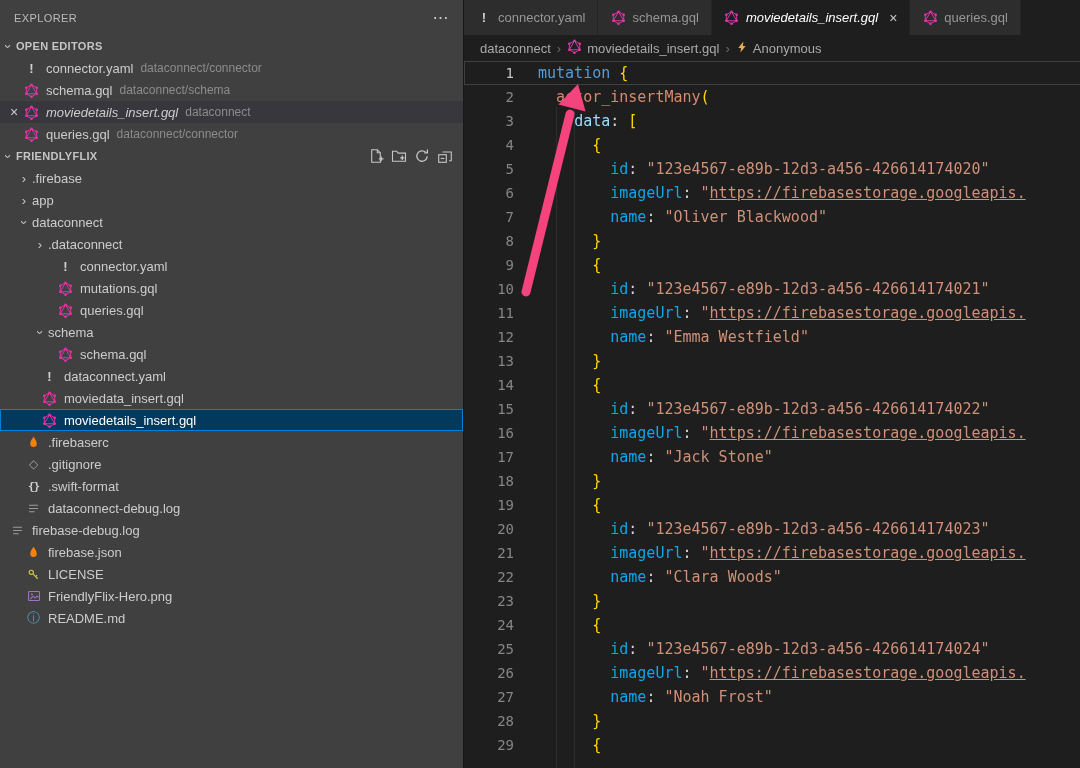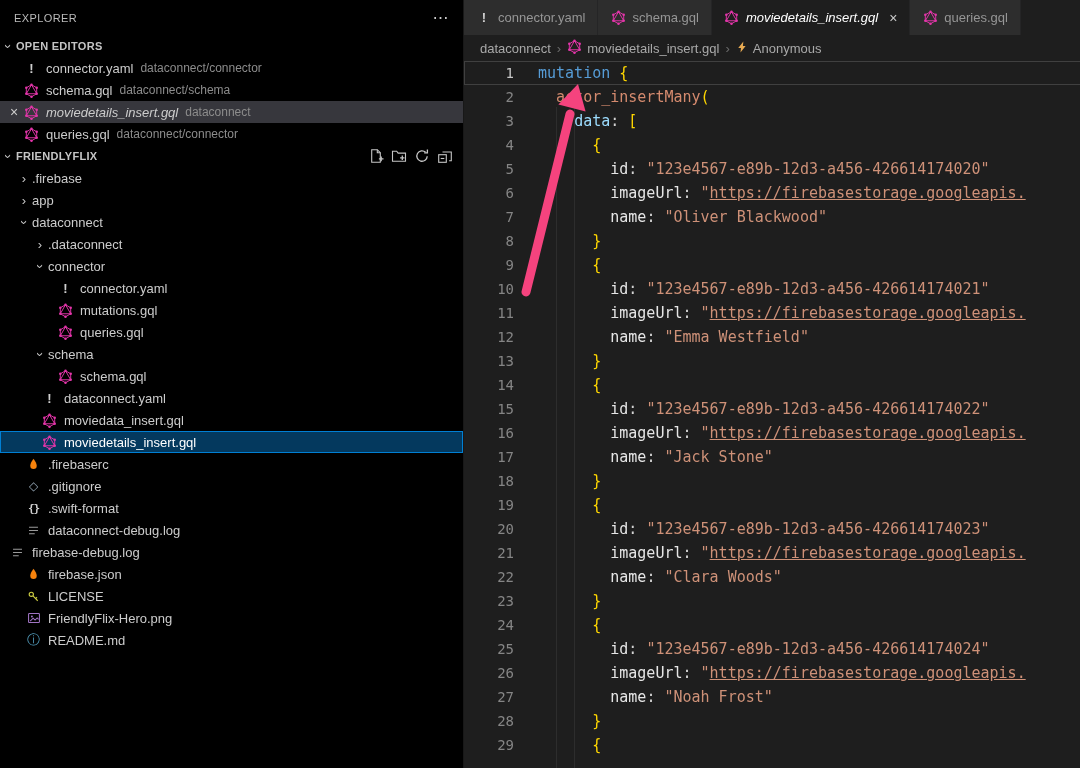--- a/index.html
+++ b/index.html
@@ -1,20 +1,20 @@
 <!DOCTYPE html>
 <html><head>
 <meta charset="utf-8">
 <style>
   *{box-sizing:border-box;margin:0;padding:0}
   html,body{width:1080px;height:768px;overflow:hidden;background:#1e1e1e;font-family:"Liberation Sans",sans-serif}
   .app{display:flex;width:1080px;height:768px}
 
   
-  .sidebar{width:464px;flex:none;background:#000000;color:#cccccc;border-right:1px solid #181818;display:flex;flex-direction:column;overflow:hidden}
+  .sidebar{width:464px;flex:none;background:#404040;color:#cccccc;border-right:1px solid #181818;display:flex;flex-direction:column;overflow:hidden}
   .sidebar-title{height:35px;flex:none;display:flex;align-items:center;justify-content:space-between;padding:0 14px;font-size:11px;letter-spacing:.4px;color:#bbbbbb}
   .more{font-size:16px;color:#cccccc;cursor:pointer;line-height:1}
   .section-header{height:22px;flex:none;display:flex;align-items:center;font-size:11px;font-weight:bold;color:#c5c5c5;letter-spacing:.3px;cursor:pointer}
   .header-actions{margin-left:auto;display:flex;gap:7px;padding-right:10px}
   .header-actions .icon{width:16px;height:16px;display:flex;align-items:center;justify-content:center;cursor:pointer}
   .chev{display:inline-block;width:16px;flex:none;text-align:center;color:#c5c5c5;font-size:13px;font-weight:normal}
   .chev.open{transform:rotate(90deg)}
   .row{height:22px;flex:none;display:flex;align-items:center;font-size:13px;white-space:nowrap;overflow:hidden;cursor:pointer}
   .oe-row .close-slot{width:16px;margin-left:6px;flex:none;text-align:center;color:#cccccc;font-size:14px}
   .oe-row.active{background:#37373d}
@@ -42,21 +42,21 @@
   .code-region{position:relative;flex:1;font-family:"DejaVu Sans Mono",monospace;overflow:hidden}
   .codelens{height:22px;line-height:22px;margin-left:74px;font-size:12px;color:#999999;font-family:"Liberation Sans",sans-serif;display:flex;gap:8px}
   .codelens .lens{cursor:pointer}
   .codelens .lens-sep{color:#777777}
   .code-line{display:flex;height:24px;line-height:24px;font-size:15px;white-space:pre}
   .ln{width:50px;flex:none;text-align:right;color:#858585;font-size:14px}
   .code-text{padding-left:24px}
   .code-line.active{box-shadow:inset 0 1px 0 #404040,inset 0 -1px 0 #404040,inset 1px 0 0 #404040}
   .code-line.active .ln{color:#c6c6c6}
   .tk-kw{color:#569cd6}.tk-pln{color:#d4d4d4}.tk-br{color:#ffd700}.tk-fn{color:#d48a6e}
-  .tk-fld{color:#e5e5e5}.tk-arg{color:#9cdcfe}.tk-str{color:#ce9178}.tk-lnk{color:#ce9178;text-decoration:underline}
+  .tk-fld{color:#0ea5e9}.tk-arg{color:#9cdcfe}.tk-str{color:#ce9178}.tk-lnk{color:#ce9178;text-decoration:underline}
   .guide{position:absolute;top:46px;bottom:0;width:1px;background:rgba(255,255,255,.07)}
   .arrow-overlay{position:absolute;inset:0;width:100%;height:100%;pointer-events:none;z-index:5}
 </style>
 </head>
 <body>
 
 <div class="app">
 
   <aside class="sidebar">
     <div class="sidebar-title">
@@ -189,24 +189,20 @@
           <span class="chev">›</span>
           <span class="label">app</span>
         </div>
         <div class="row tree-row" style="padding-left:16px">
           <span class="chev open">›</span>
           <span class="label">dataconnect</span>
         </div>
         <div class="row tree-row" style="padding-left:32px">
           <span class="chev">›</span>
           <span class="label">.dataconnect</span>
-        </div>
-        <div class="row tree-row" style="padding-left:32px">
-          <span class="chev open">›</span>
-          <span class="label">connector</span>
         </div>
         <div class="row tree-row" style="padding-left:56px">
           <span class="icon">
             <span class="yaml-glyph">!</span>
           </span>
           <span class="label">connector.yaml</span>
         </div>
         <div class="row tree-row" style="padding-left:56px">
           <span class="icon">
             <svg viewBox="0 0 24 24" width="15" height="15">

